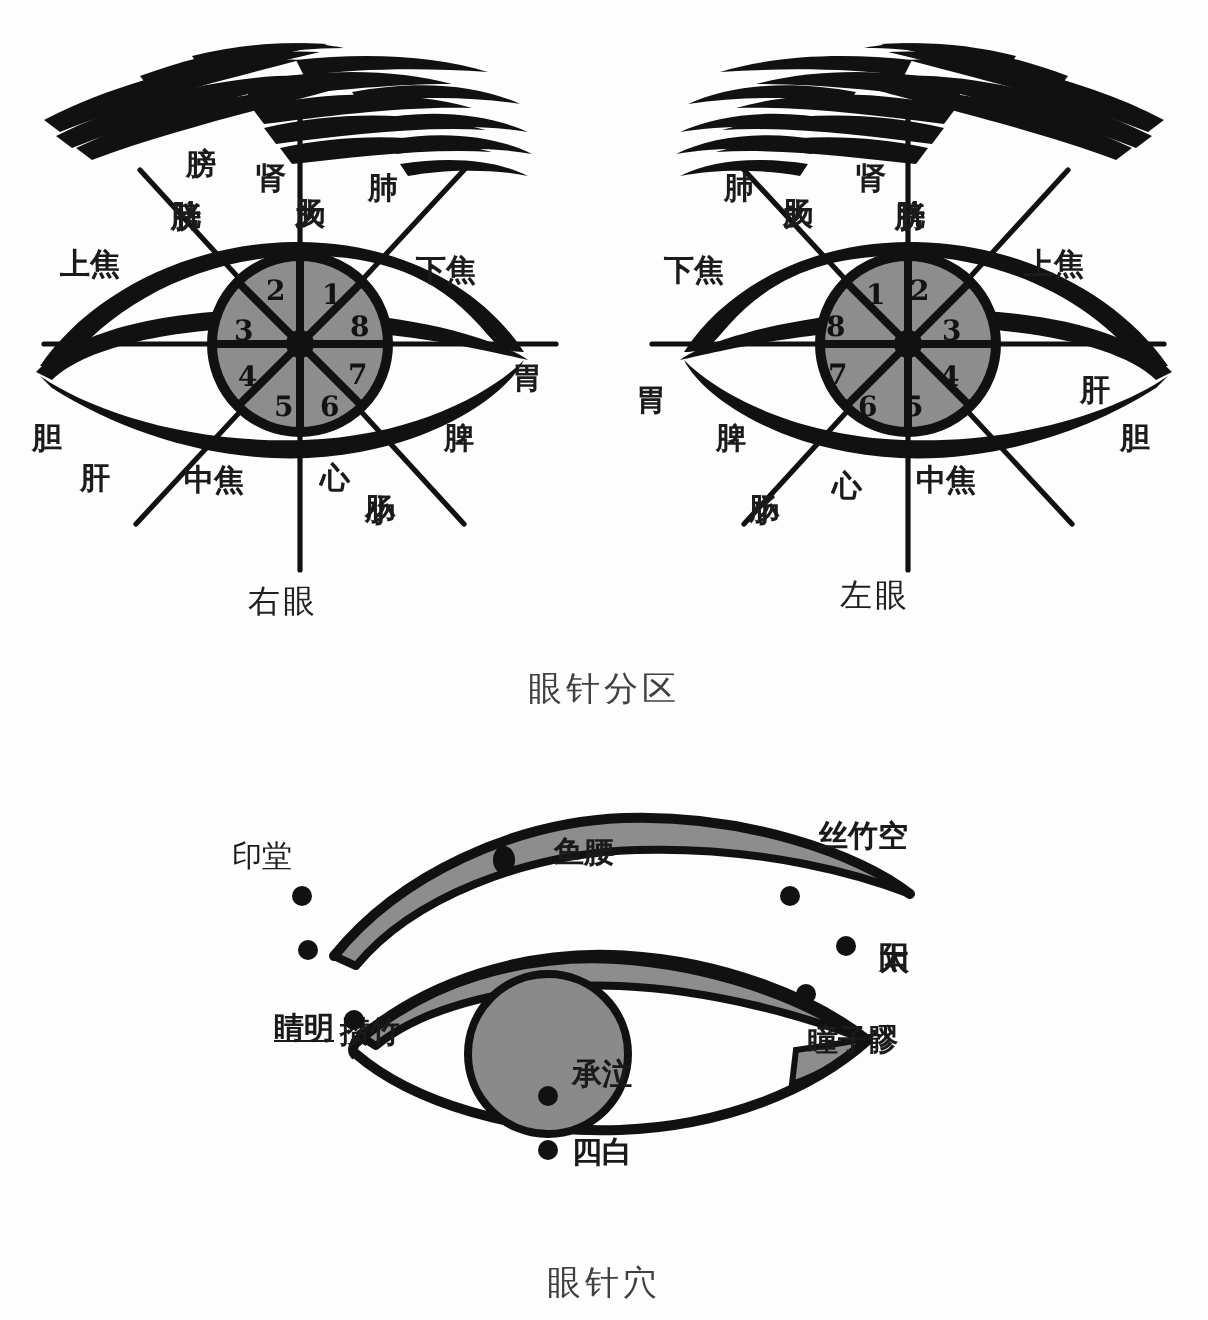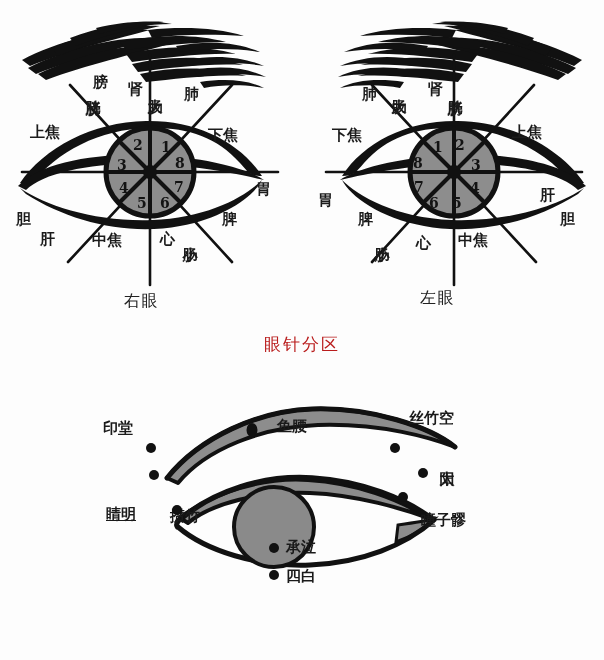--- a/index.html
+++ b/index.html
@@ -28,21 +28,21 @@
   }
   #figure-zones { top: 0; height: 375px; }
   #figure-points { top: 375px; height: 285px; }
 
   .caption {
     position: absolute;
     width: 100%;
     text-align: center;
     font-size: 17px;
     letter-spacing: 2px;
-    color: #b91c1c;
+    color: #404040;
     font-family: Liberation Sans, sans-serif;
   }
   #caption-zones { top: 333px; }
   #caption-points { top: 255px; }
 
   svg { display: block; }
   .lbl {
     font-size: 15px;
     fill: #1b1b1b;
     font-family: "DejaVu Sans", "Liberation Sans", sans-serif;
@@ -271,42 +271,43 @@
         <circle cx="274" cy="152" r="40" fill="#8a8a8a" stroke="#111" stroke-width="4"></circle>
       </g>
 
       <g fill="#111">
         <circle cx="137" cy="466" r="0"></circle>
       </g>
     </svg>
 
     <div style="position:absolute; left:0; top:0; width:604px; height:285px;">
 
-      <div style="position:absolute; left:103px; top:44px; font-size:15px; font-weight:700;" class="ptlabel">印堂</div>
+      <div style="position:absolute; left:116px; top:44px; font-size:15px; font-weight:400;" class="ptlabel">印堂</div>
       <div style="position:absolute; left:146px; top:68px; width:10px; height:10px; border-radius:50%; background:#111;"></div>
 
       <div style="position:absolute; left:277px; top:11px; font-size:15px; font-weight:600;margin-top:31px;" class="ptlabel">鱼腰</div>
 
       <div style="position:absolute; left:409px; top:34px; font-size:15px; font-weight:600;" class="ptlabel">丝竹空</div>
       <div style="position:absolute; left:390px; top:68px; width:10px; height:10px; border-radius:50%; background:#111;"></div>
 
       <div style="position:absolute; left:170px; top:92px; font-size:15px; font-weight:600;margin-top:40px;" class="ptlabel">攒竹</div>
       <div style="position:absolute; left:149px; top:95px; width:10px; height:10px; border-radius:50%; background:#111;"></div>
 
       <div style="position:absolute; left:437px; top:84px; font-size:15px; font-weight:600; writing-mode:vertical-rl; letter-spacing:1px;" class="ptlabel">太阳</div>
       <div style="position:absolute; left:418px; top:93px; width:10px; height:10px; border-radius:50%; background:#111;"></div>
 
-      <div style="position:absolute; left:106px; top:130px; font-size:15px; font-weight:600;text-decoration:underline;" class="ptlabel">睛明</div>
+      <div style="position:absolute; left:137px; top:130px; font-size:15px; font-weight:600;text-decoration:underline;" class="ptlabel">睛明</div>
       <div style="position:absolute; left:172px; top:130px; width:10px; height:10px; border-radius:50%; background:#111;"></div>
 
-      <div style="position:absolute; left:421px; top:136px; font-size:15px; font-weight:600;" class="ptlabel">瞳子髎</div>
+      <div style="position:absolute; left:404px; top:136px; font-size:15px; font-weight:600;" class="ptlabel">瞳子髎</div>
       <div style="position:absolute; left:398px; top:117px; width:10px; height:10px; border-radius:50%; background:#111;"></div>
 
-      <div style="position:absolute; left:286px; top:163px; font-size:15px; font-weight:600;" class="ptlabel">承泣</div>
+      <div style="position:absolute; left:286px; top:153px; font-size:15px; font-weight:600;" class="ptlabel">承泣</div>
       <div style="position:absolute; left:269px; top:168px; width:10px; height:10px; border-radius:50%; background:#111;"></div>
 
       <div style="position:absolute; left:286px; top:192px; font-size:15px; font-weight:600;" class="ptlabel">四白</div>
       <div style="position:absolute; left:269px; top:195px; width:10px; height:10px; border-radius:50%; background:#111;"></div>
     </div>
 
+    <div class="caption" id="caption-points">眼针穴</div>
   </div>
 
 </div>
 
 </body></html>

